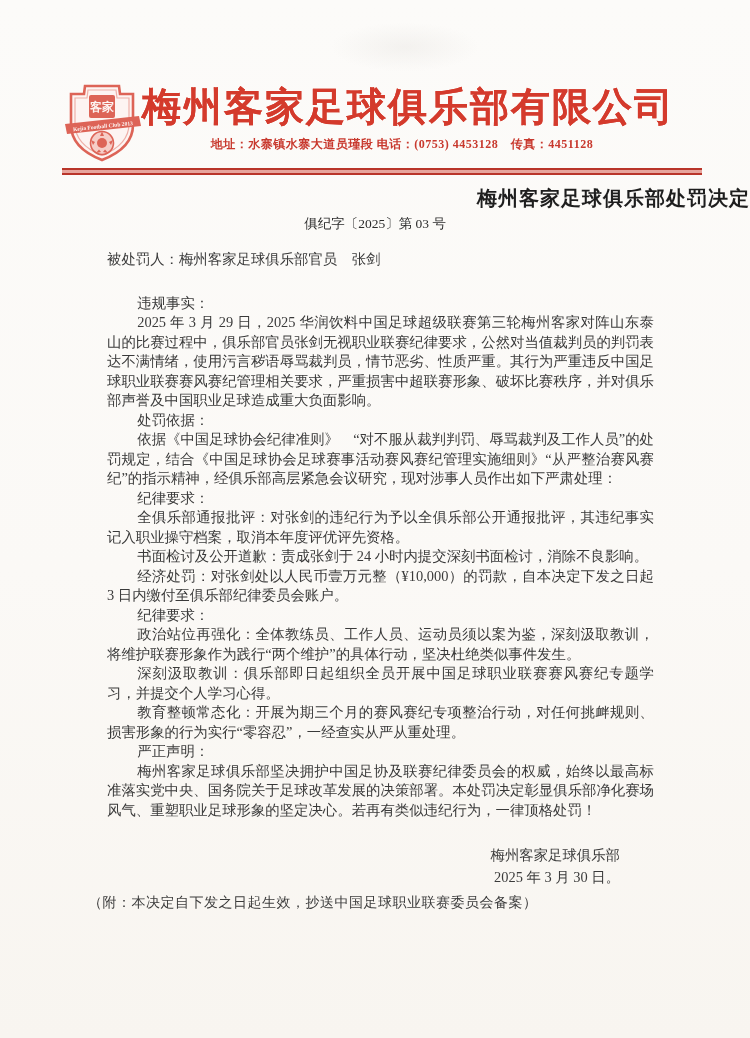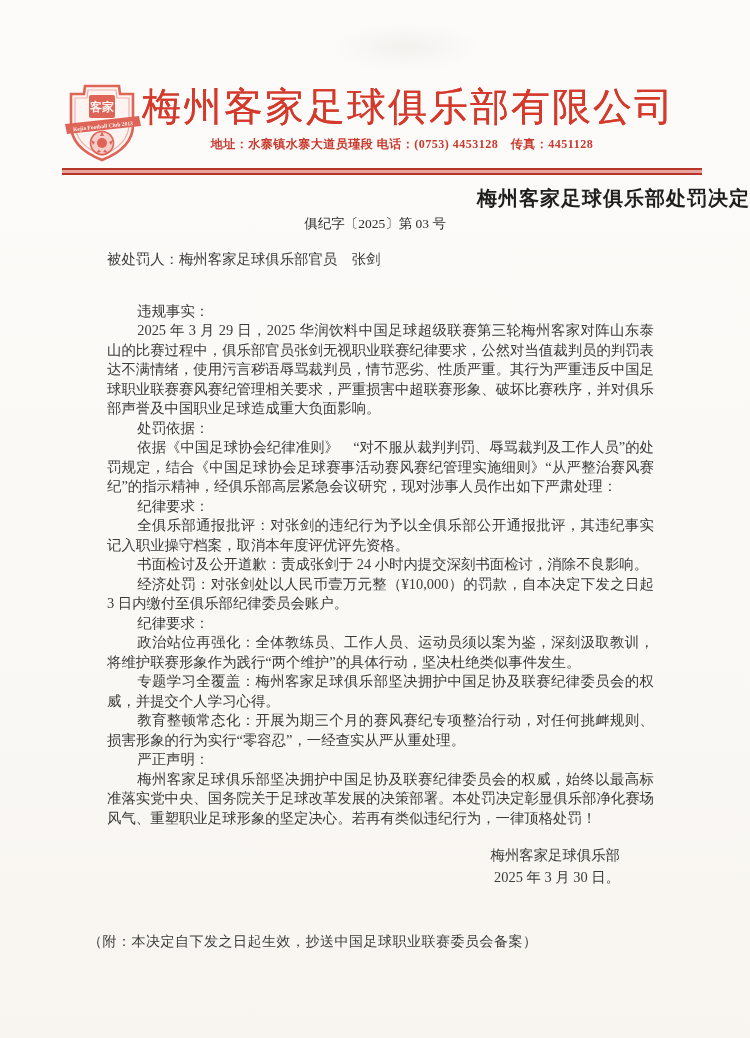--- a/index.html
+++ b/index.html
@@ -17,21 +17,21 @@
   
   .logo {
     position: absolute; left: 62px; top: 79px;
     width: 80px; height: 88px;
   }
   .header-text {
     position: absolute; left: 142px; top: 86px; width: 520px;
     text-align: center;
   }
   .company-name {
-    font-size: 39px; font-weight: normal; color: #d43a2c;
+    font-size: 39px; font-weight: bold; color: #d43a2c;
     letter-spacing: 2px; white-space: nowrap; line-height: 1.1;
     text-shadow: 0 0 0.6px #d43a2c;
   }
   .contact-line {
     margin-top: 7px;
     font-size: 12px; font-weight: bold; color: #c8392e;
     letter-spacing: 0.5px; white-space: nowrap;
   }
   .red-rule {
     position: absolute; left: 62px; top: 168px; width: 640px; height: 3px;
@@ -50,30 +50,30 @@
     position: absolute; left: 0; top: 215px; width: 750px;
     text-align: center;
     font-size: 13.5px; font-weight: normal; color: #2b2b2b;
   }
   
   .body-text {
     position: absolute; left: 107px; top: 250px; width: 547px;
     font-size: 14.4px; line-height: 19.5px; color: #3a3a3a;
     text-align: justify;
   }
-  .recipient { margin: 0 0 32px 0; }
+  .recipient { margin: 0 0 24px 0; }
   .para { margin: 0; text-indent: 2.1em; }
   
   .signature {
     position: absolute; left: 390px; top: 845px; width: 230px;
     text-align: right;
     font-size: 14.4px; line-height: 21.5px; color: #3a3a3a;
   }
   .footnote {
-    position: absolute; left: 88px; top: 933px;
+    position: absolute; left: 88px; top: 894px;
     font-size: 14px; color: #3c3c3c; letter-spacing: 0.5px;
   }
   
   .scan-smudge {
     position: absolute; left: 330px; top: 22px; width: 150px; height: 50px;
     background: radial-gradient(ellipse at center, rgba(190,185,178,0.14), rgba(190,185,178,0) 70%);
   }
 </style>
 </head>
 <body>
@@ -125,21 +125,21 @@
         <p class="para">全俱乐部通报批评：对张剑的违纪行为予以全俱乐部公开通报批评，其违纪事实记入职业操守档案，取消本年度评优评先资格。</p>
 
         <p class="para">书面检讨及公开道歉：责成张剑于 24 小时内提交深刻书面检讨，消除不良影响。</p>
 
         <p class="para">经济处罚：对张剑处以人民币壹万元整（¥10,000）的罚款，自本决定下发之日起 3 日内缴付至俱乐部纪律委员会账户。</p>
 
         <p class="para">纪律要求：</p>
 
         <p class="para">政治站位再强化：全体教练员、工作人员、运动员须以案为鉴，深刻汲取教训，将维护联赛形象作为践行“两个维护”的具体行动，坚决杜绝类似事件发生。</p>
 
-        <p class="para">专题学习全覆盖：梅州客家足球俱乐部坚决拥护中国足协及联赛纪律委员会的权威，并提交个人学习心得。</p>
+        <p class="para">深刻汲取教训：俱乐部即日起组织全员开展中国足球职业联赛赛风赛纪专题学习，并提交个人学习心得。</p>
 
         <p class="para">教育整顿常态化：开展为期三个月的赛风赛纪专项整治行动，对任何挑衅规则、损害形象的行为实行“零容忍”，一经查实从严从重处理。</p>
 
         <p class="para">严正声明：</p>
 
         <p class="para">梅州客家足球俱乐部坚决拥护中国足协及联赛纪律委员会的权威，始终以最高标准落实党中央、国务院关于足球改革发展的决策部署。本处罚决定彰显俱乐部净化赛场风气、重塑职业足球形象的坚定决心。若再有类似违纪行为，一律顶格处罚！</p>
       </div>
   </div>
 
   <div class="signature">

